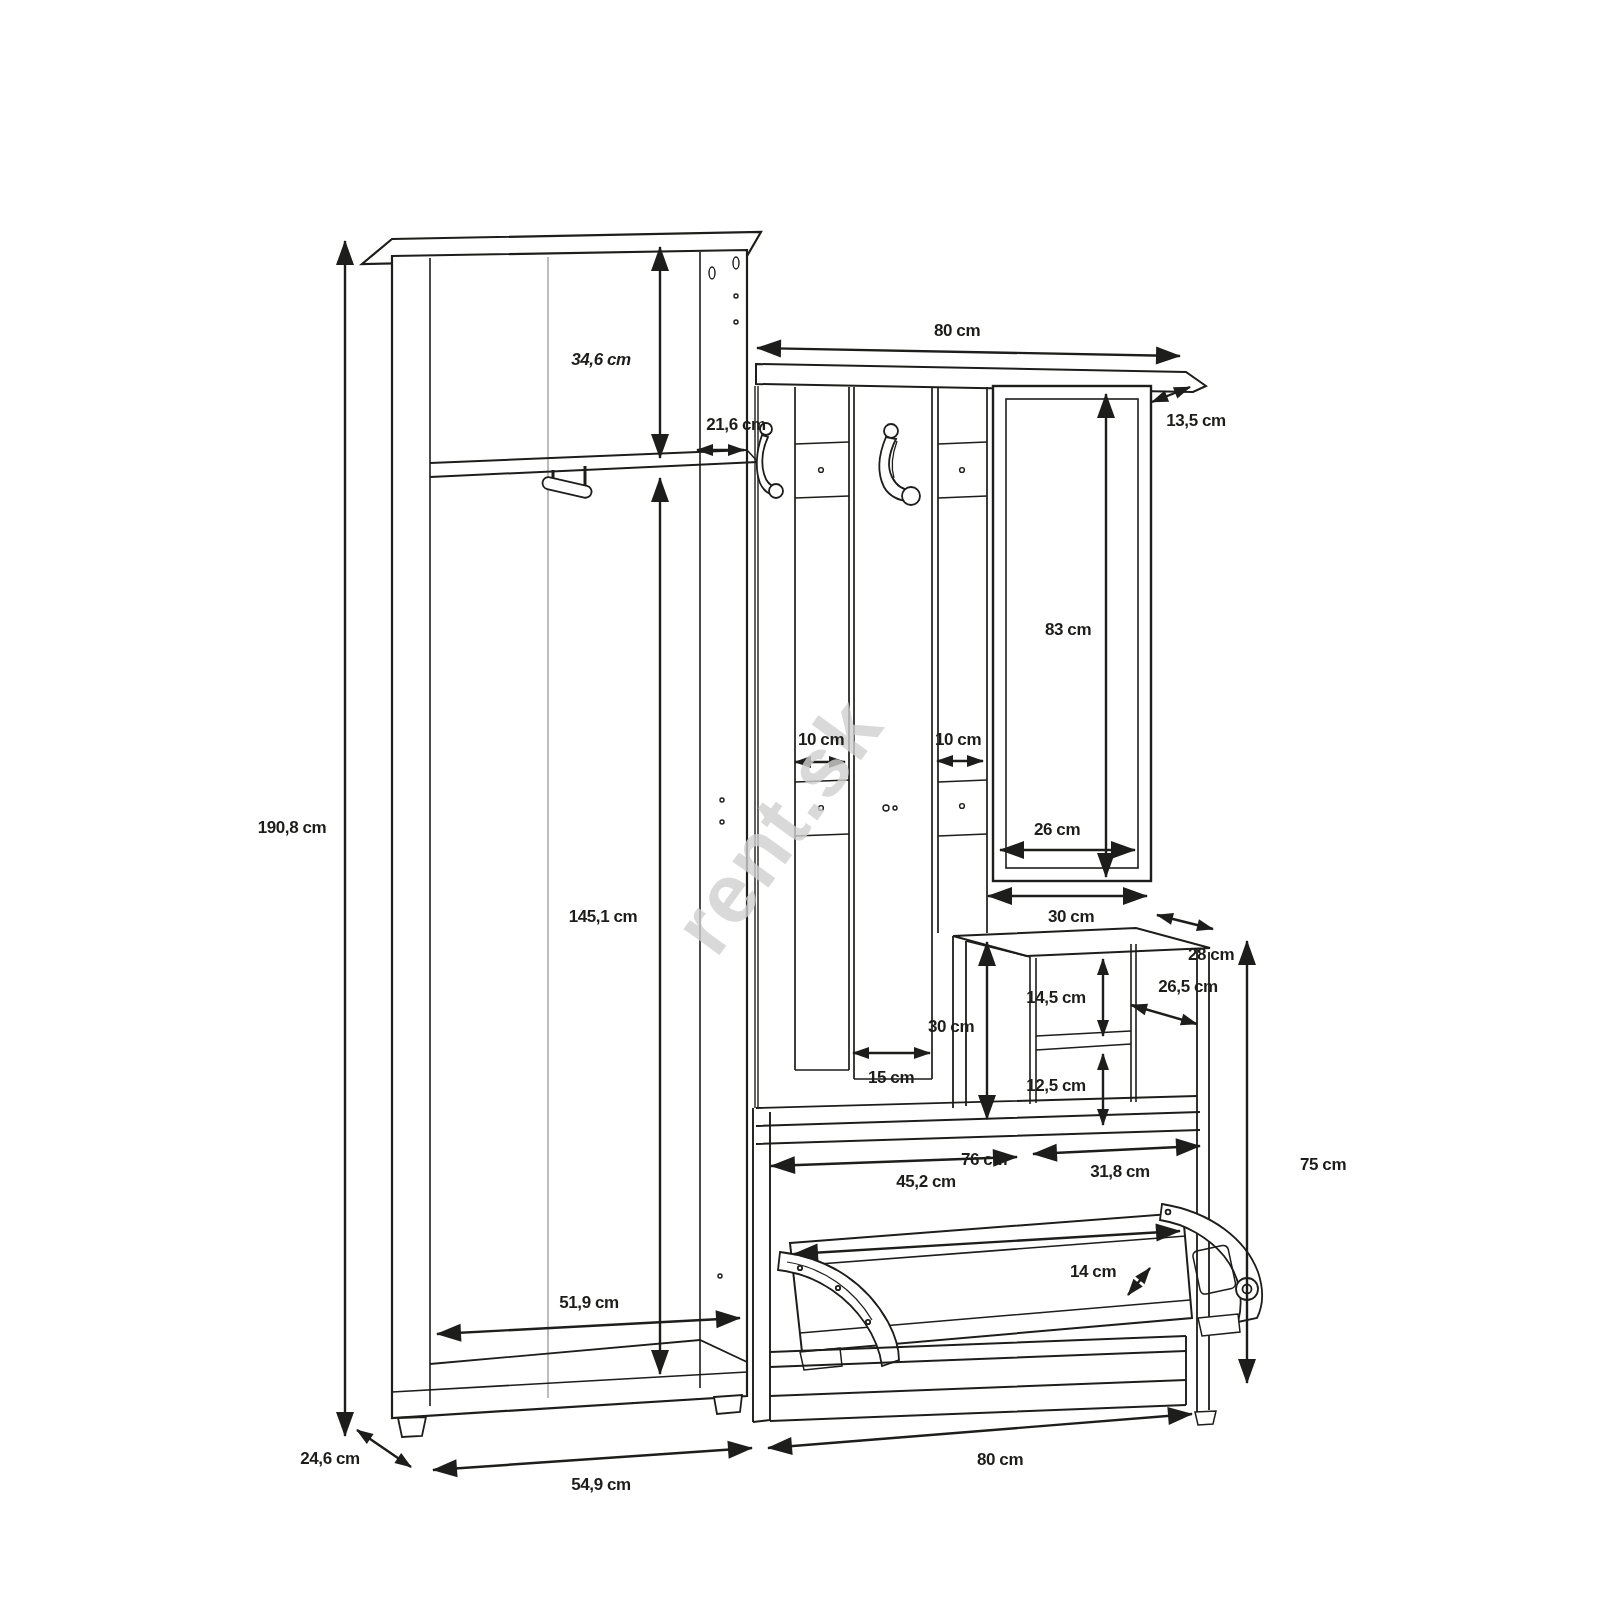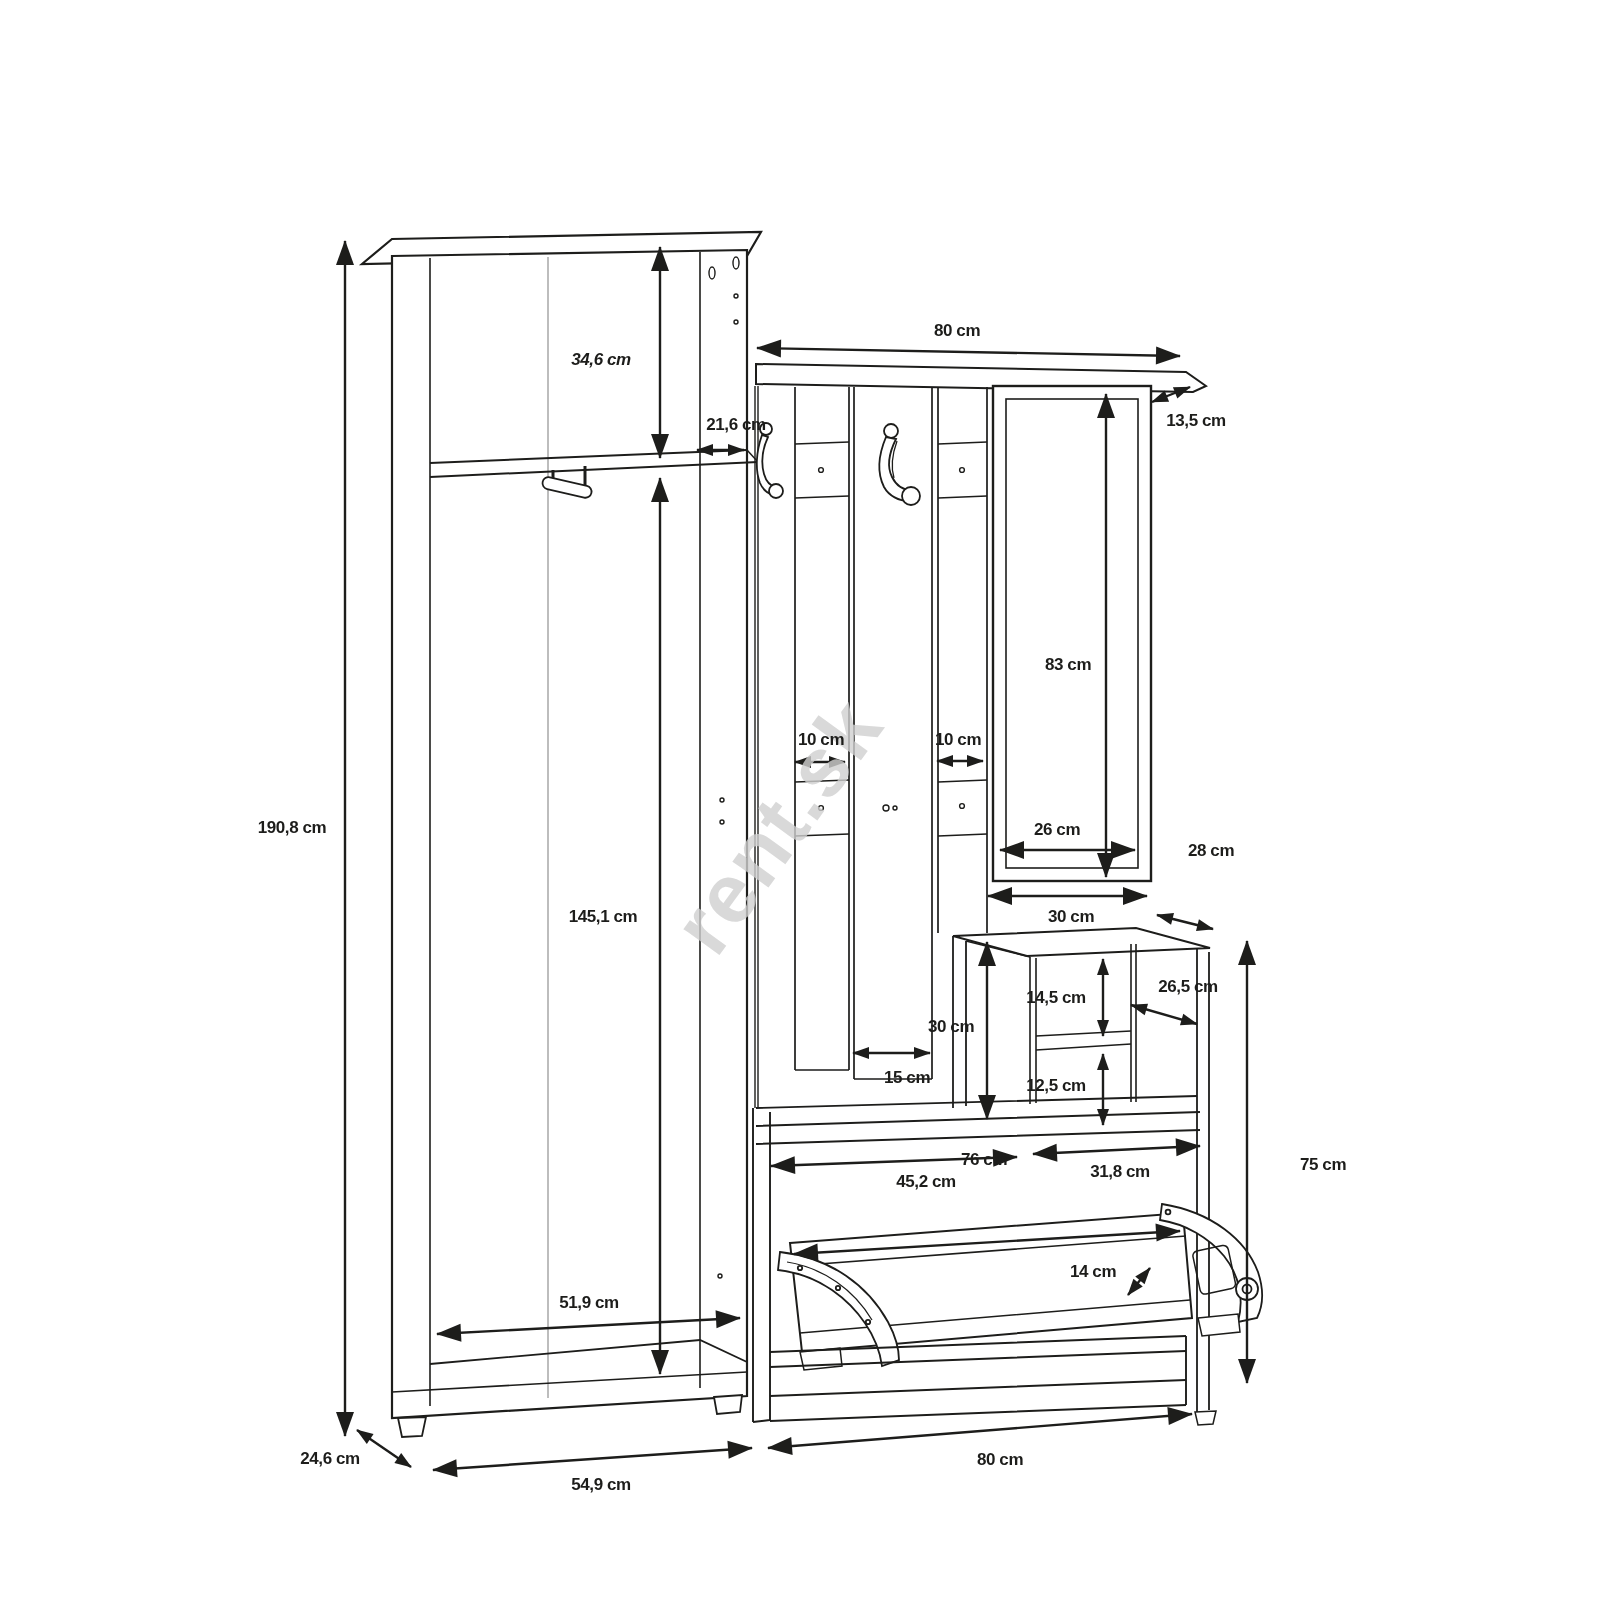--- a/index.html
+++ b/index.html
@@ -200,31 +200,31 @@
   <div id="dims">
       <div class="dim-label" style="left: 601px; top: 359px; font-style: italic;">34,6 cm</div>
       <div class="dim-label" style="left: 716px; top: 424px; margin-left: 20px;">21,6 cm</div>
       <div class="dim-label" style="left: 292px; top: 827px;">190,8 cm</div>
       <div class="dim-label" style="left: 603px; top: 916px;">145,1 cm</div>
       <div class="dim-label" style="left: 589px; top: 1302px;">51,9 cm</div>
       <div class="dim-label" style="left: 330px; top: 1458px;">24,6 cm</div>
       <div class="dim-label" style="left: 601px; top: 1484px;">54,9 cm</div>
       <div class="dim-label" style="left: 957px; top: 330px;">80 cm</div>
       <div class="dim-label" style="left: 1196px; top: 420px;">13,5 cm</div>
-      <div class="dim-label" style="left: 1068px; top: 664px; text-align: right;">83 cm</div>
+      <div class="dim-label" style="left: 1068px; top: 629px; text-align: right;">83 cm</div>
       <div class="dim-label" style="left: 821px; top: 739px;">10 cm</div>
       <div class="dim-label" style="left: 958px; top: 739px;">10 cm</div>
       <div class="dim-label" style="left: 1057px; top: 829px;">26 cm</div>
       <div class="dim-label" style="left: 1071px; top: 916px;">30 cm</div>
-      <div class="dim-label" style="left: 1211px; top: 850px;">28 cm</div>
+      <div class="dim-label" style="left: 1211px; top: 954px;">28 cm</div>
       <div class="dim-label" style="left: 1056px; top: 997px;">14,5 cm</div>
       <div class="dim-label" style="left: 1188px; top: 986px;">26,5 cm</div>
       <div class="dim-label" style="left: 1056px; top: 1085px;">12,5 cm</div>
       <div class="dim-label" style="left: 951px; top: 1026px;">30 cm</div>
-      <div class="dim-label" style="left: 891px; top: 1077px; margin-left: 16px;">15 cm</div>
+      <div class="dim-label" style="left: 891px; top: 1077px;">15 cm</div>
       <div class="dim-label" style="left: 887px; top: 1181px; margin-left: 39px;">45,2 cm</div>
       <div class="dim-label" style="left: 1120px; top: 1171px;">31,8 cm</div>
       <div class="dim-label" style="left: 984px; top: 1159px;">76 cm</div>
       <div class="dim-label" style="left: 1093px; top: 1271px;">14 cm</div>
       <div class="dim-label" style="left: 1289px; top: 1164px; margin-left: 34px;">75 cm</div>
       <div class="dim-label" style="left: 1000px; top: 1459px;">80 cm</div>
     </div>
 </div>
 
 </body></html>

